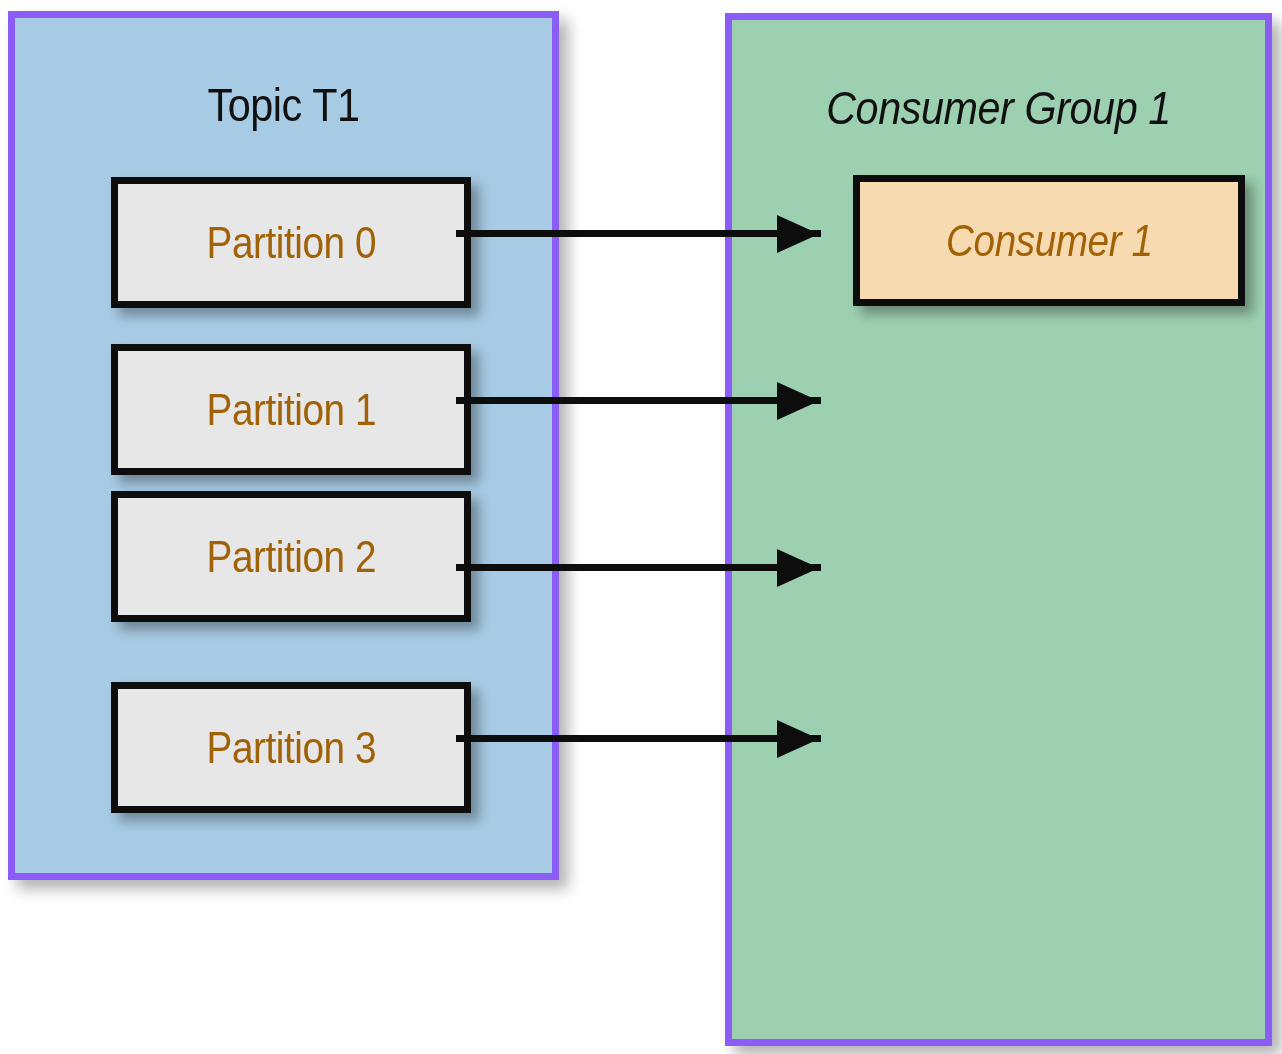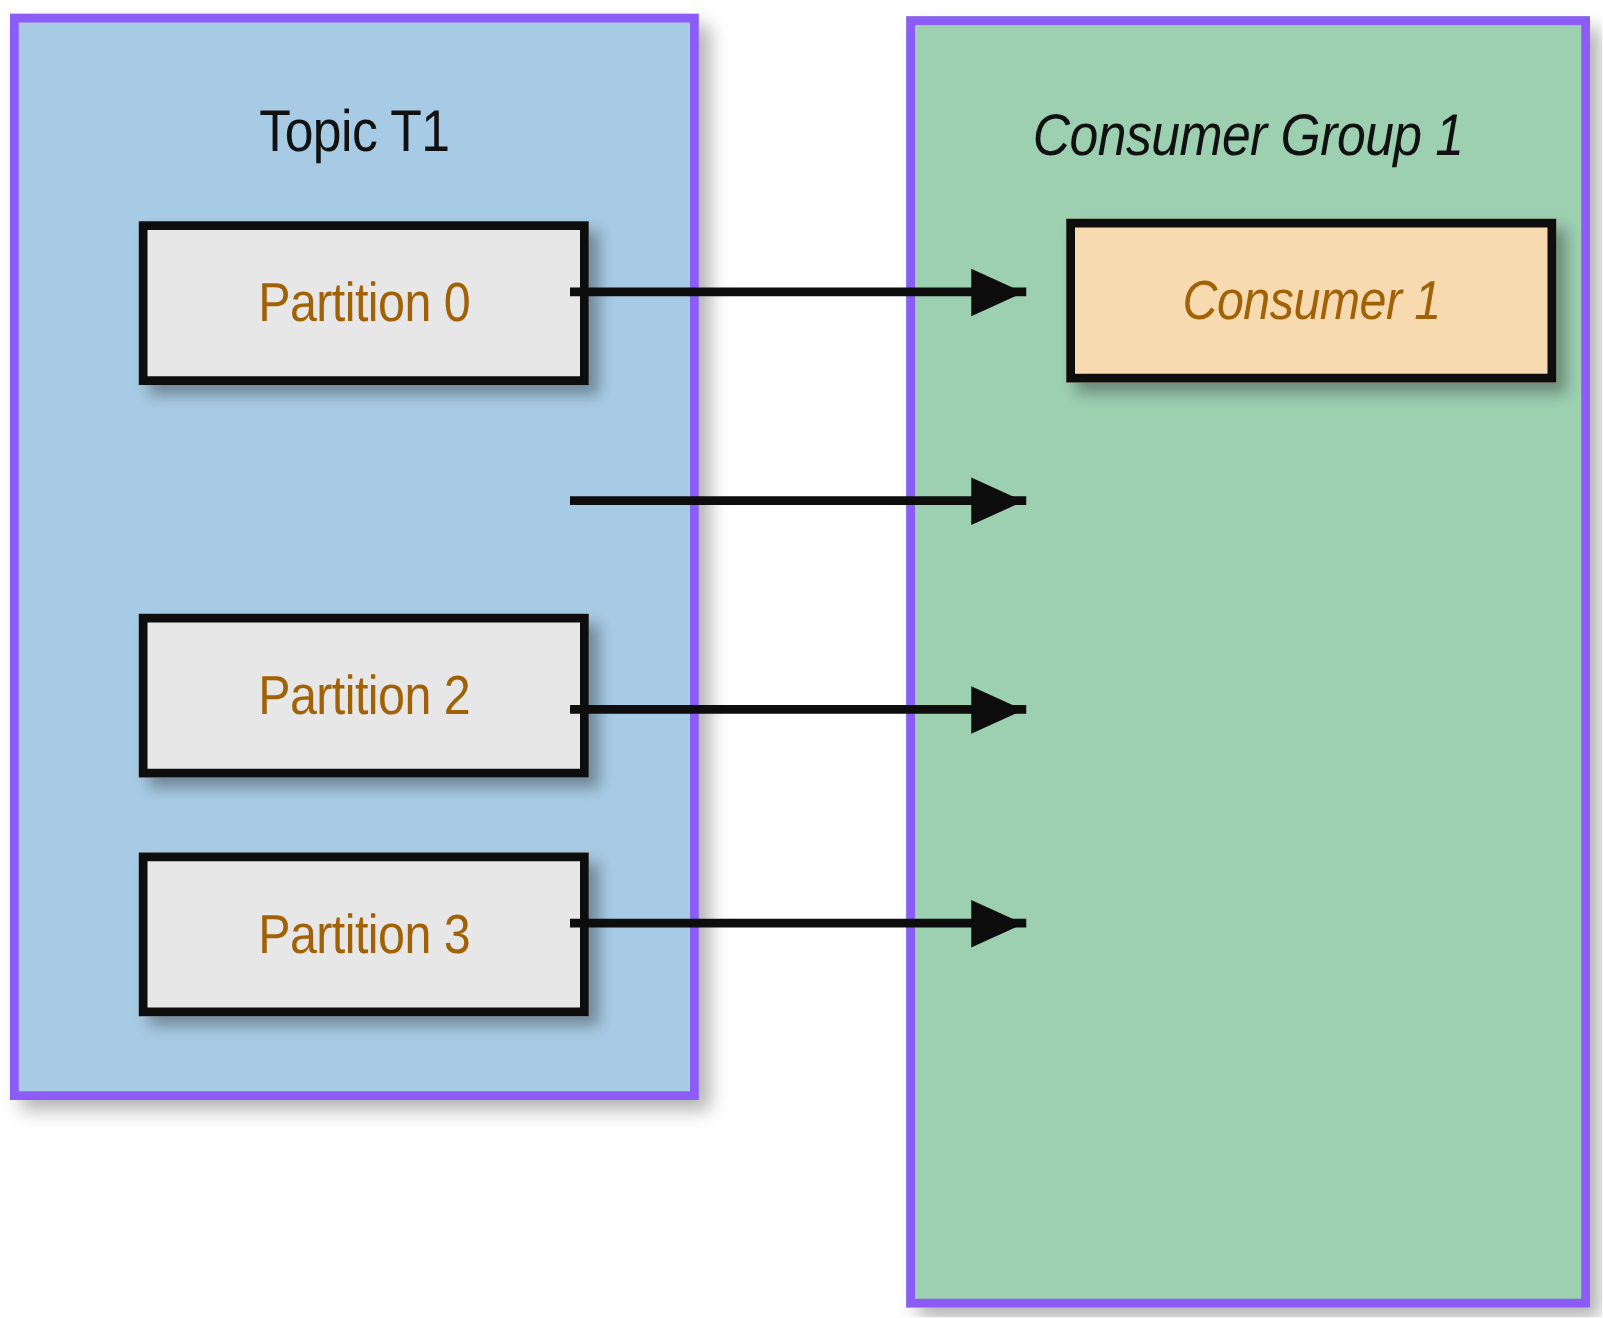--- a/index.html
+++ b/index.html
@@ -107,20 +107,23 @@
 <body>
 
 <div id="canvas">
 
   <div class="panel" id="topic-panel">
     <div class="panel-title">Topic T1</div>
 
     <div class="node partition-node" style="top:159px">
       <span>Partition 0</span>
     </div>
+    <div class="node partition-node" style="top:326px">
+      <span>Partition 1</span>
+    </div>
     <div class="node partition-node" style="top:473px">
       <span>Partition 2</span>
     </div>
     <div class="node partition-node" style="top:664px">
       <span>Partition 3</span>
     </div>
   </div>
 
   <div class="panel" id="group-panel">
     <div class="panel-title">Consumer Group 1</div>

